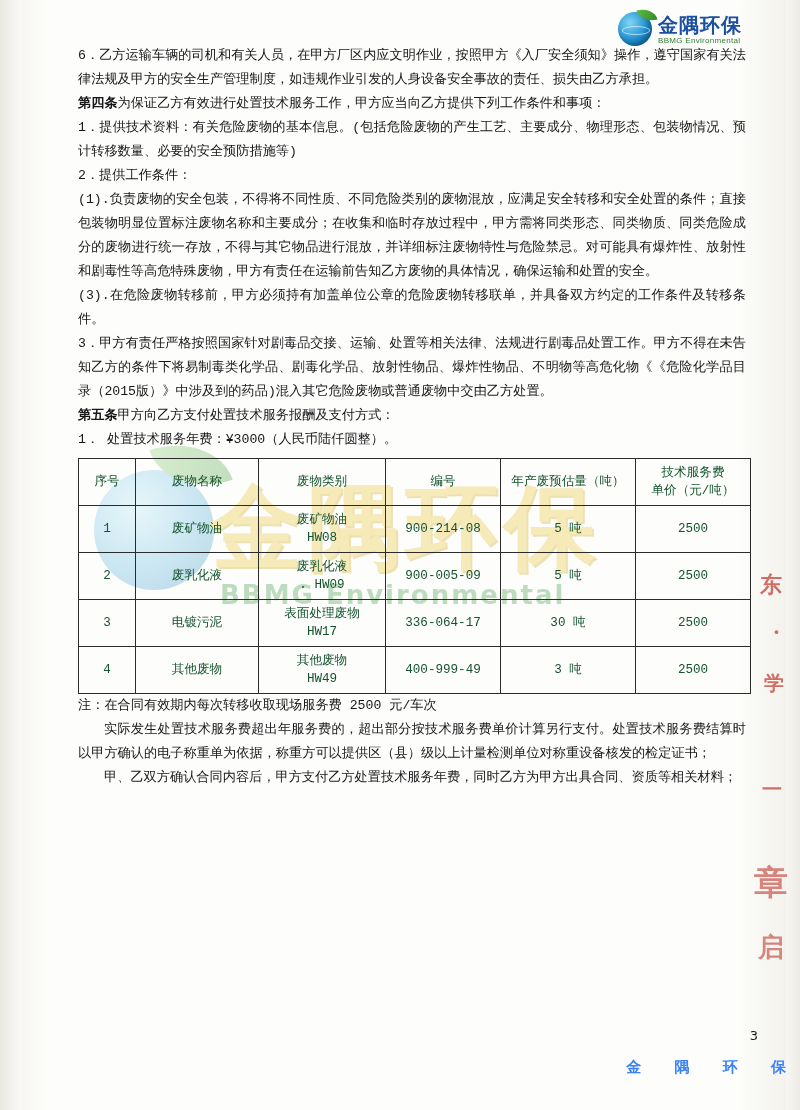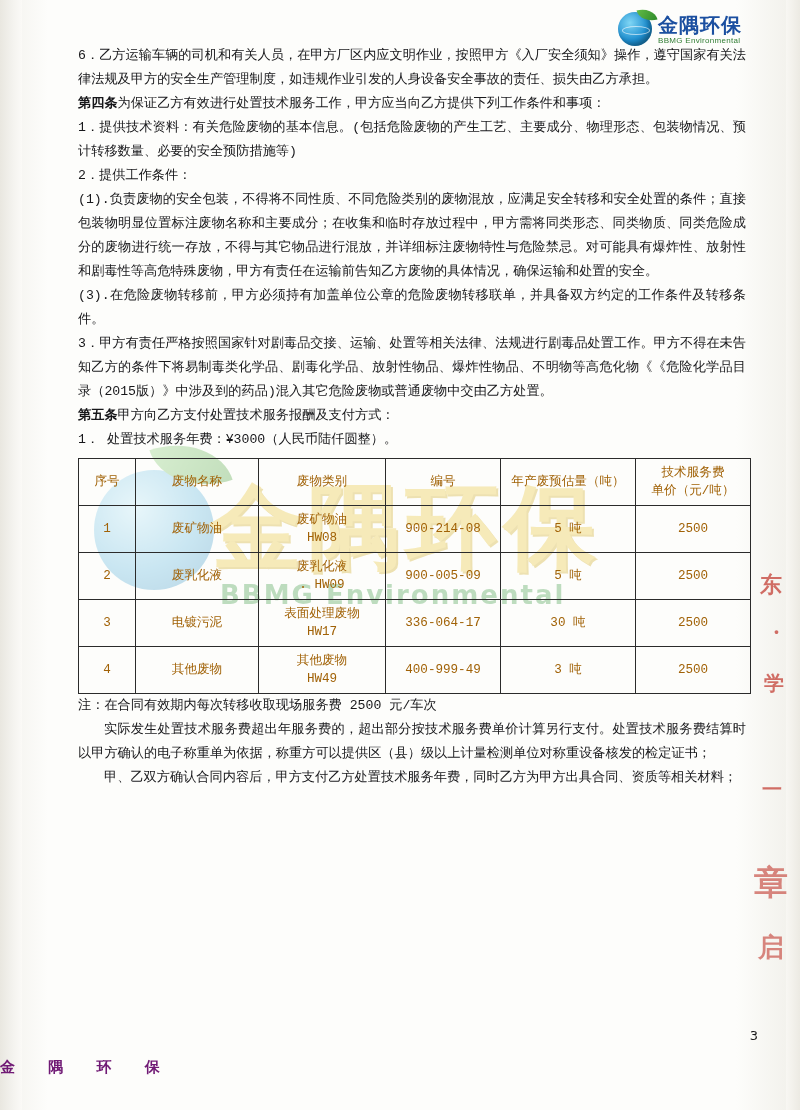--- a/index.html
+++ b/index.html
@@ -168,21 +168,21 @@
     text-justify: inter-ideograph;
   }
   .bold { font-weight: bold; }
 
   
   #waste-table {
     margin-top: 6px;
     border-collapse: collapse;
     width: 642px;
     font-size: 12.6px;
-    color: #a16207;
+    color: #14532d;
     table-layout: fixed;
   }
   #waste-table td, #waste-table th {
     border: 1px solid #2b2b2b;
     text-align: center;
     vertical-align: middle;
     padding: 2px 2px;
     font-weight: normal;
     line-height: 18px;
   }
@@ -202,25 +202,25 @@
     position: absolute;
     right: 42px;
     top: 1028px;
     font-size: 13px;
     color: #1a1a1a;
   }
   #footer-brand {
     position: absolute;
     left: 0; right: 0;
     top: 1058px;
-    text-align: left;
+    text-align: right;
     font-size: 15px;
     font-weight: bold;
     letter-spacing: 14px;
-    color: #701a75;
+    color: #3b82f6;
   }
 </style>
 </head>
 <body>
 
 <div id="page">
   <div id="paper-tint"></div>
   <div id="left-edge"></div>
   <div id="right-edge"></div>
 

